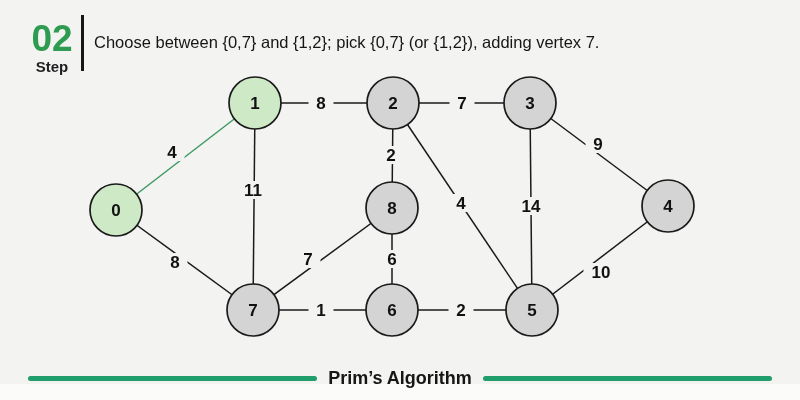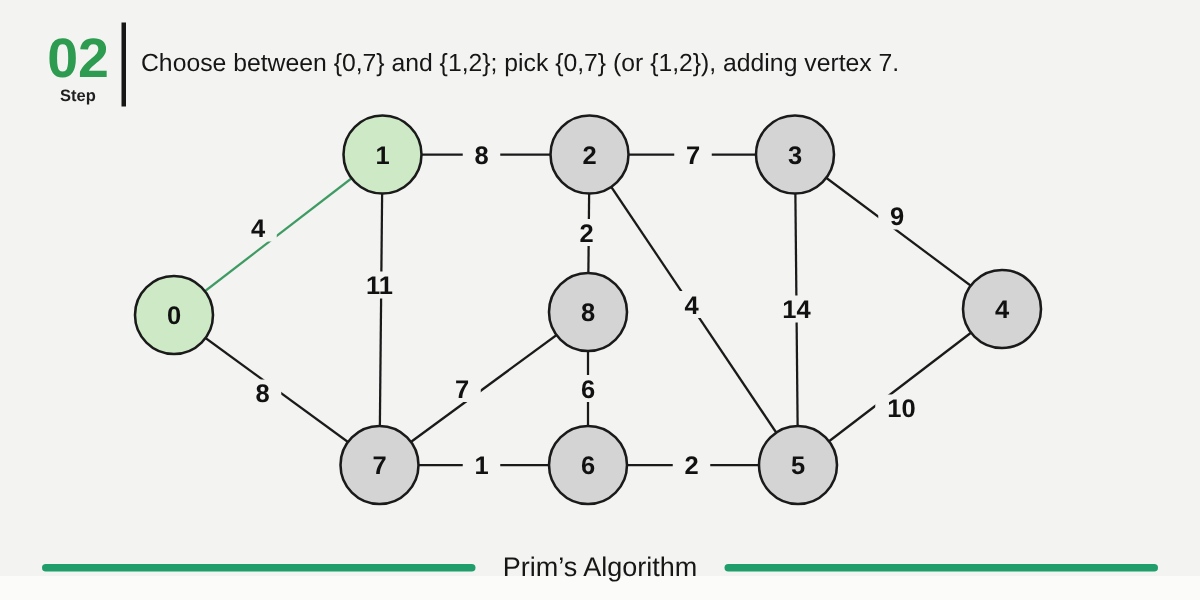--- a/index.html
+++ b/index.html
@@ -8,37 +8,37 @@
     font-family:"Liberation Sans",sans-serif;
     background:linear-gradient(#f3f3f2 0 96%, #fbfbfa 96% 100%);
     color:#141414;
   }
   .header{position:absolute;left:0;top:0;width:800px;height:80px;}
   .step-block{position:absolute;left:26px;top:21px;width:52px;text-align:center;}
   .step-number{
     font-size:37px;line-height:36px;font-weight:bold;letter-spacing:0px;
     color:#2d9b50;
   }
-  .step-label{font-size:11px;font-weight:bold;color:#1f1f1f;margin-top:1px;}
+  .step-label{font-size:15px;font-weight:bold;color:#1f1f1f;margin-top:1px;}
   .header-divider{position:absolute;left:81px;top:15px;width:3px;height:56px;background:#161616;}
   .page-title{
     position:absolute;left:94px;top:33px;right:10px;
     font-size:16.5px;font-weight:normal;color:#161616;white-space:nowrap;
   }
   .graph-wrap{position:absolute;left:0;top:0;width:800px;height:400px;}
   svg text{font-family:"Liberation Sans",sans-serif;}
   .footer-bar{
     position:absolute;top:376px;height:5px;width:289px;border-radius:3px;
     background:#1f9d6a;
   }
   .footer-bar.left{left:28px;}
   .footer-bar.right{right:28px;}
   .footer-title{
     position:absolute;left:0;right:0;top:368px;text-align:center;
-    font-size:18px;font-weight:normal;color:#161616;
+    font-size:18px;font-weight:bold;color:#161616;
   }
 </style>
 </head>
 <body>
 
 <div class="graph-wrap">
   <svg width="800" height="400" viewBox="0 0 800 400" xmlns="http://www.w3.org/2000/svg">
       <line x1="116" y1="210" x2="255" y2="103" stroke="#3f9b63" stroke-width="1.5"></line>
       <line x1="116" y1="210" x2="253" y2="310" stroke="#1a1a1a" stroke-width="1.5"></line>
       <line x1="255" y1="103" x2="393" y2="103" stroke="#1a1a1a" stroke-width="1.5"></line>

